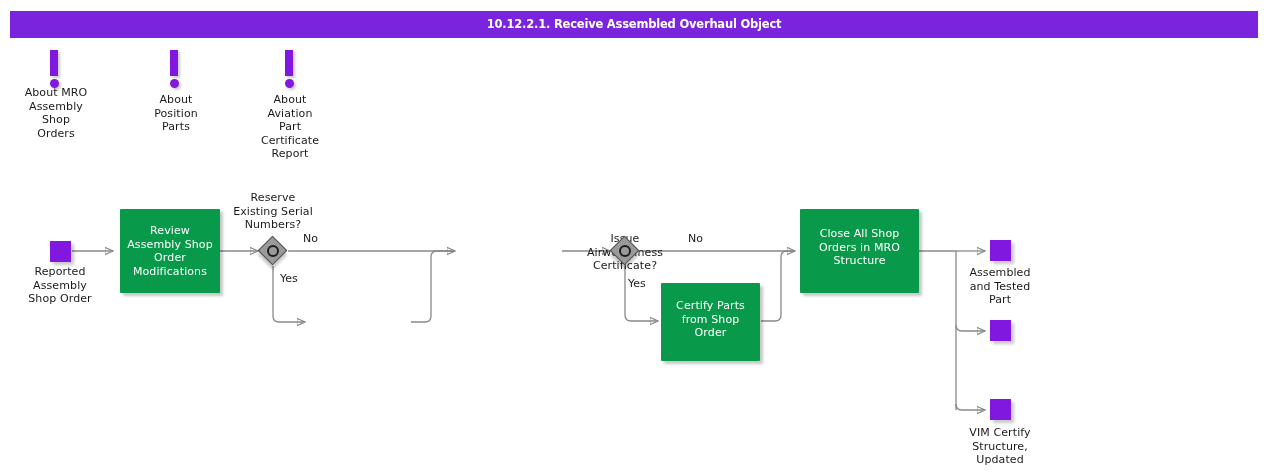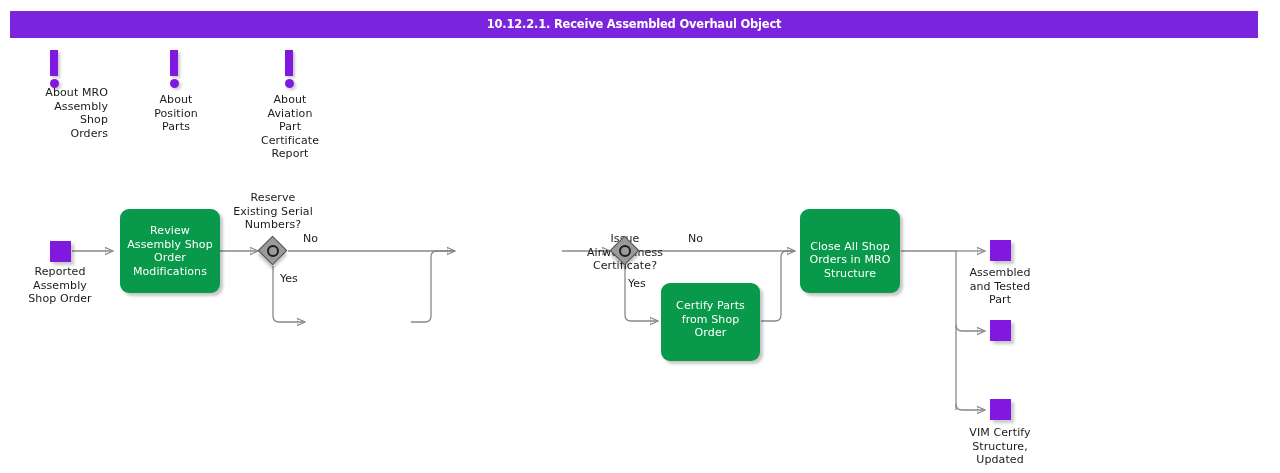--- a/index.html
+++ b/index.html
@@ -57,21 +57,21 @@
   #wires path, #wires line {
     fill: none;
     stroke: #888888;
     stroke-width: 1.3px;
   }
 
   
   .task {
     position: absolute;
     background: #09994A;
-    border-radius: 9px;
+    border-radius: 1px;
     box-shadow: 3px 3px 3px rgba(0,0,0,0.22);
     box-sizing: border-box;
     display: flex;
     justify-content: center;
   }
   .task .task-label {
     color: #ffffff;
     font-family: "DejaVu Sans", sans-serif;
     font-size: 11px;
     line-height: 13.5px;
@@ -214,21 +214,21 @@
     
     <path d="M 956 325 Q 956 331 962 331 L 985 331" marker-end="url(#arw)"></path>
     
     <path d="M 956 404 Q 956 410 962 410 L 985 410" marker-end="url(#arw)"></path>
   </svg>
 
   <div class="bang" style="left:50px; top:50px;">
     <div class="bar"></div>
     <div class="dot"></div>
   </div>
-  <div class="caption" style="left:4px; top:86px; width:104px;text-align:right;">About MRO
+  <div class="caption" style="left:4px; top:86px; width:104px;">About MRO
 Assembly
 Shop
 Orders</div>
 
   <div class="bang" style="left:170px; top:50px;">
     <div class="bar"></div>
     <div class="dot"></div>
   </div>
   <div class="caption" style="left:124px; top:93px; width:104px;">About
 Position
@@ -257,21 +257,21 @@
   </div>
 
 
 
   <div class="task" style="left:661px; top:283px; width:99px; height:78px; align-items:flex-start; padding-top:16px;">
     <div class="task-label">Certify Parts
 from Shop
 Order</div>
   </div>
 
-  <div class="task" style="left:800px; top:209px; width:100px; height:84px; align-items:center; padding-top:18px;">
+  <div class="task" style="left:800px; top:209px; width:119px; height:84px; align-items:flex-start; padding-top:18px;">
     <div class="task-label">Close All Shop
 Orders in MRO
 Structure</div>
   </div>
 
   <div class="caption" style="left:215px; top:191px; width:116px;">Reserve
 Existing Serial
 Numbers?</div>
   <div class="gateway" style="left:258px; top:236px;">
     <div class="dia"></div>

